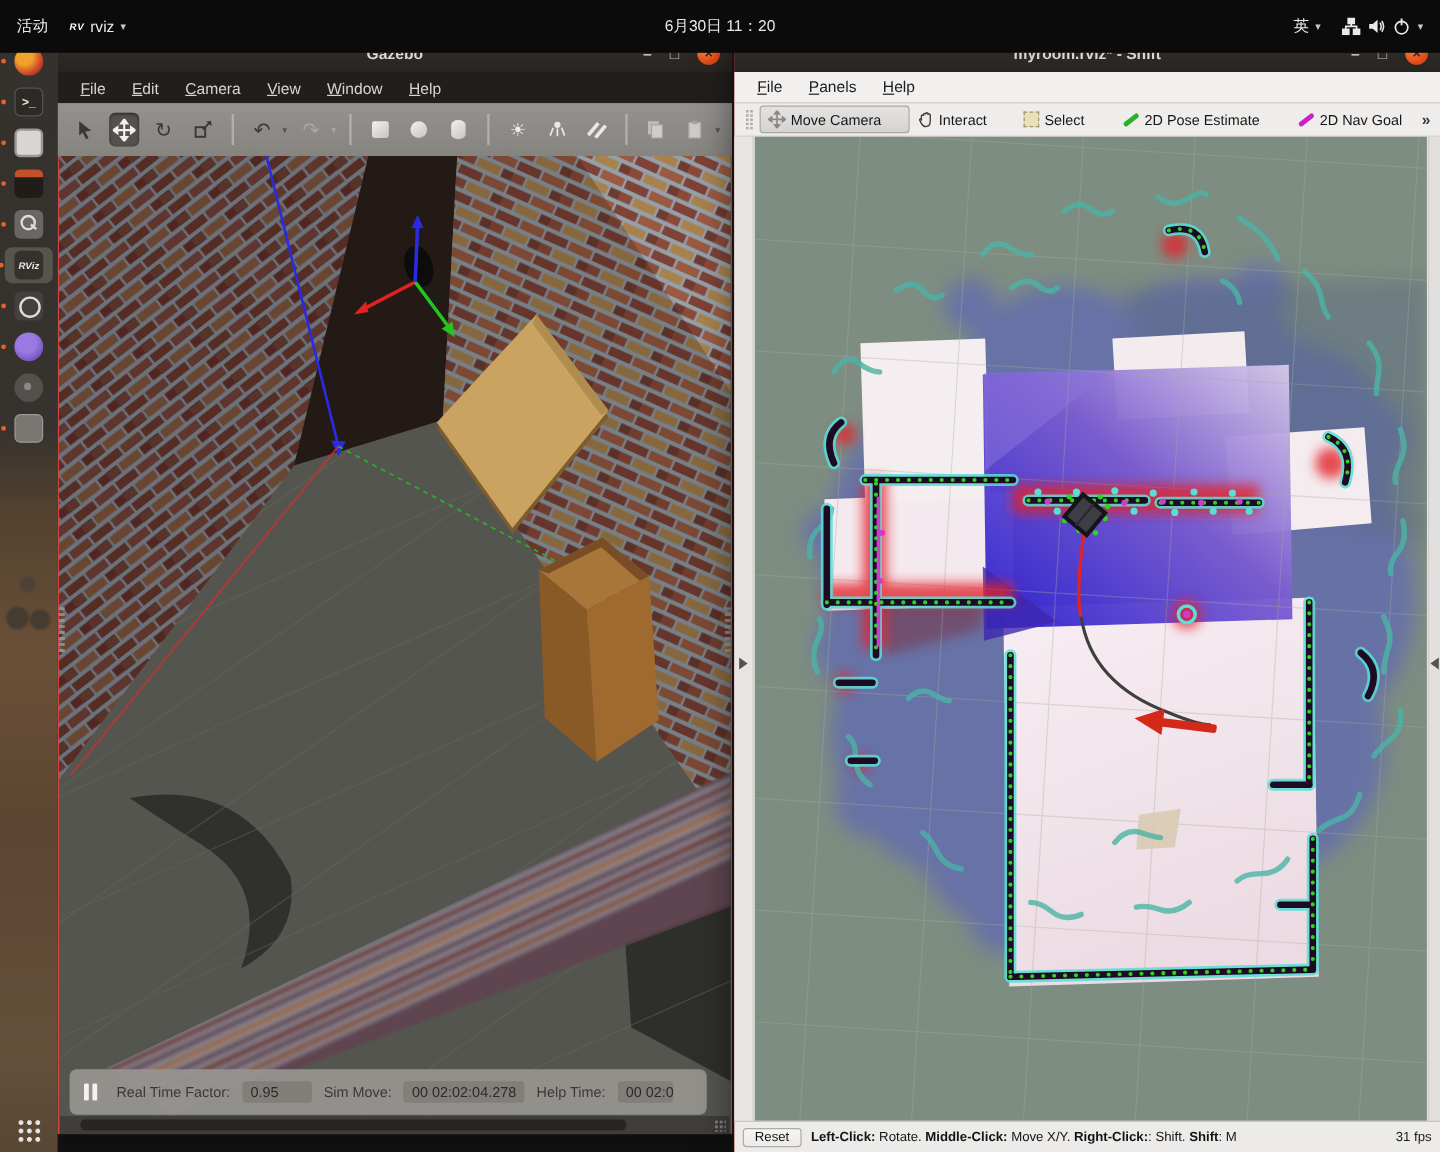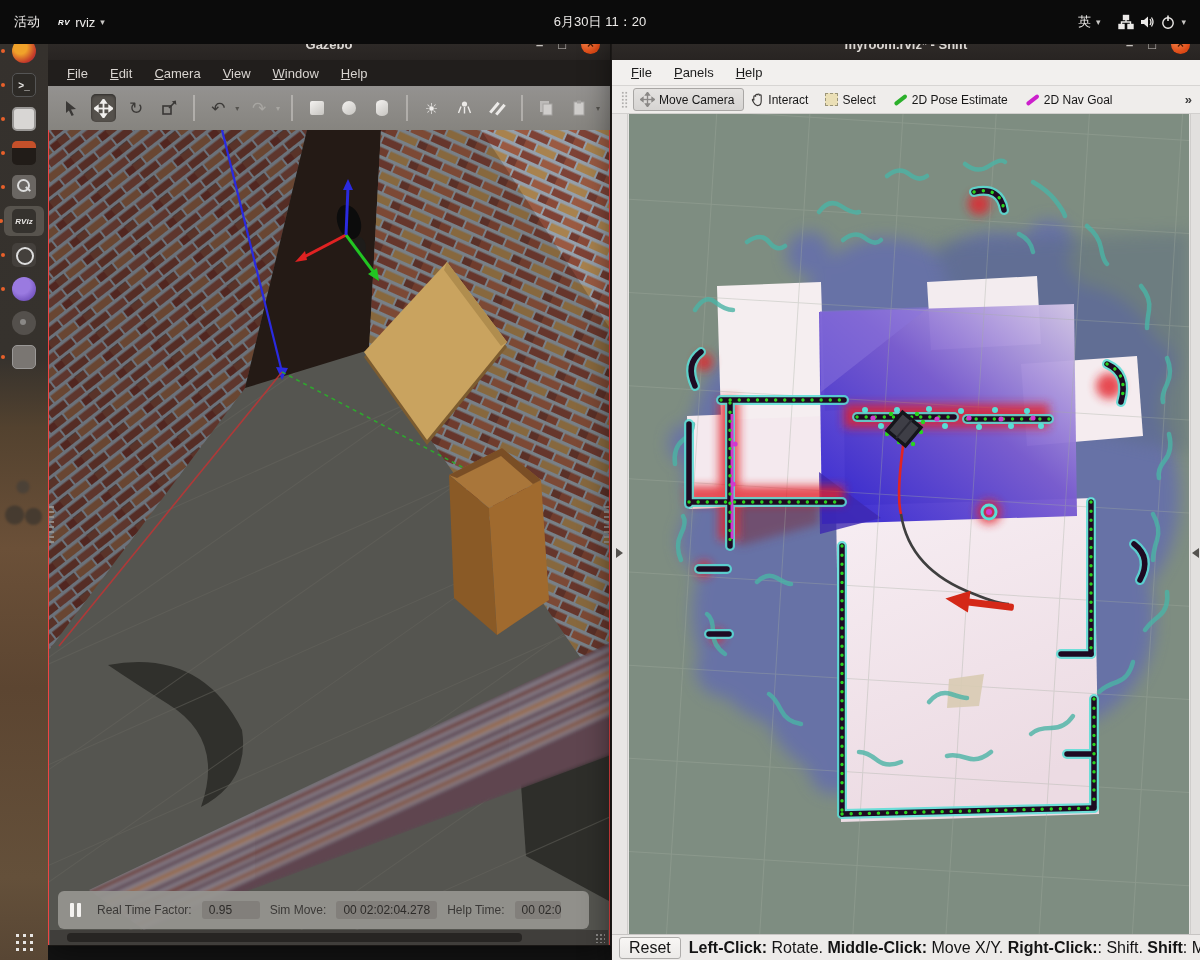--- a/index.html
+++ b/index.html
@@ -87,36 +87,36 @@
   .rgrip{position:absolute;right:3px;bottom:2px;width:10px;height:10px;
     background:radial-gradient(circle,#8a8886 0 1px,transparent 1.4px) 0 0/4px 4px}
   .egrip{position:absolute;width:5px;height:40px;top:478px;
     background:repeating-linear-gradient(#9a9894 0 2px,transparent 2px 5px);opacity:.8;z-index:7}
   .egrip.l{left:1px}.egrip.r{right:1px}
   
   .rvtb{height:28px;background:#efedeb;display:flex;align-items:center;font-size:12px;color:#171717;
     border-bottom:1px solid #d2d0ce;position:relative;padding-left:4px}
   .tbgrip{width:7px;height:18px;margin:0 5px;
     background:radial-gradient(circle,#b0aeac 0 1px,transparent 1.3px) 0 0/3.5px 3.5px}
-  .tool{display:flex;align-items:center;gap:4px;padding:3px 9px 3px 6px;border-radius:3px;border:1px solid transparent}
+  .tool{display:flex;align-items:center;gap:4px;padding:3px 23px 3px 6px;border-radius:3px;border:1px solid transparent}
   .tool.active{background:linear-gradient(#e4e2e0,#d6d4d2);border-color:#a9a7a5}
   .i-select{width:13px;height:13px;border:1.5px dashed #9a9478;background:#eadfb6}
   .i-stroke{width:15px;height:3.5px;border-radius:2px;transform:rotate(-38deg)}
   .rvoverflow{position:absolute;right:8px;font-size:13px;font-weight:bold;color:#3c3c3c}
   
   .rvvp{position:absolute;left:0;right:0;top:86px;bottom:26px;background:#e6e4e2}
   .pstrip-l{position:absolute;left:0;top:0;bottom:0;width:16px;background:#e8e6e4;border-right:1px solid #cfcdcb}
   .pstrip-r{position:absolute;right:0;top:0;bottom:0;width:10px;background:#e2e0de;border-left:1px solid #cfcdcb}
   .parrow{position:absolute;top:434px;width:0;height:0;border:5px solid transparent}
   .parrow.r{left:4px;border-left:7px solid #55534f;border-right:0}
   .parrow.l{right:1px;border-right:7px solid #55534f;border-left:0}
   .mapwrap{position:absolute;left:17px;top:0;width:560px;height:820px;overflow:hidden;background:#7e8d81}
   
   .rvstatus{position:absolute;left:0;right:0;bottom:0;height:26px;background:#edebe9;border-top:1px solid #c7c5c3;
-    display:flex;align-items:center;gap:8px;padding:4px 7px;font-size:16px;color:#141414;white-space:nowrap;overflow:hidden}
+    display:flex;align-items:center;gap:8px;padding:4px 7px;font-size:11px;color:#141414;white-space:nowrap;overflow:hidden}
   .reset{background:linear-gradient(#f8f6f4,#eceae8);border:1px solid #aeacaa;border-radius:3px;padding:1px 9px}
   .helptxt b{font-weight:bold}
   .fps{margin-left:auto;color:#1a1a1a}
 </style>
 </head>
 <body>
 
 <div class="topbar">
   <div class="tb-left">
     <span class="tb-item">活动</span>

